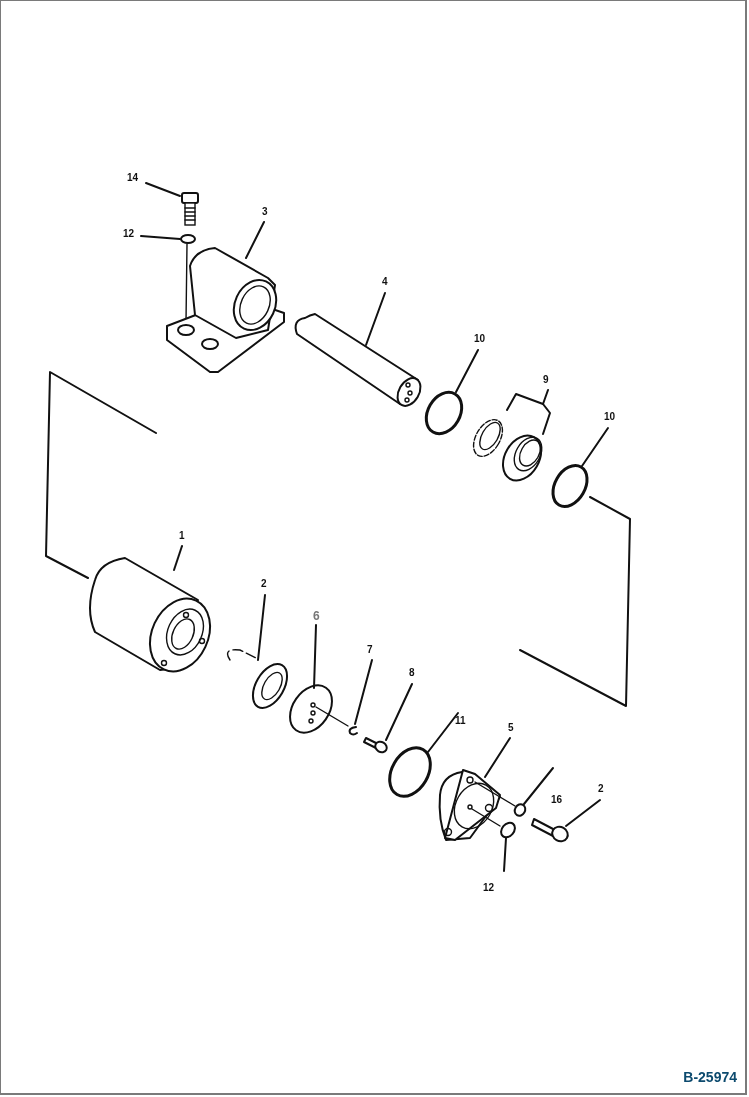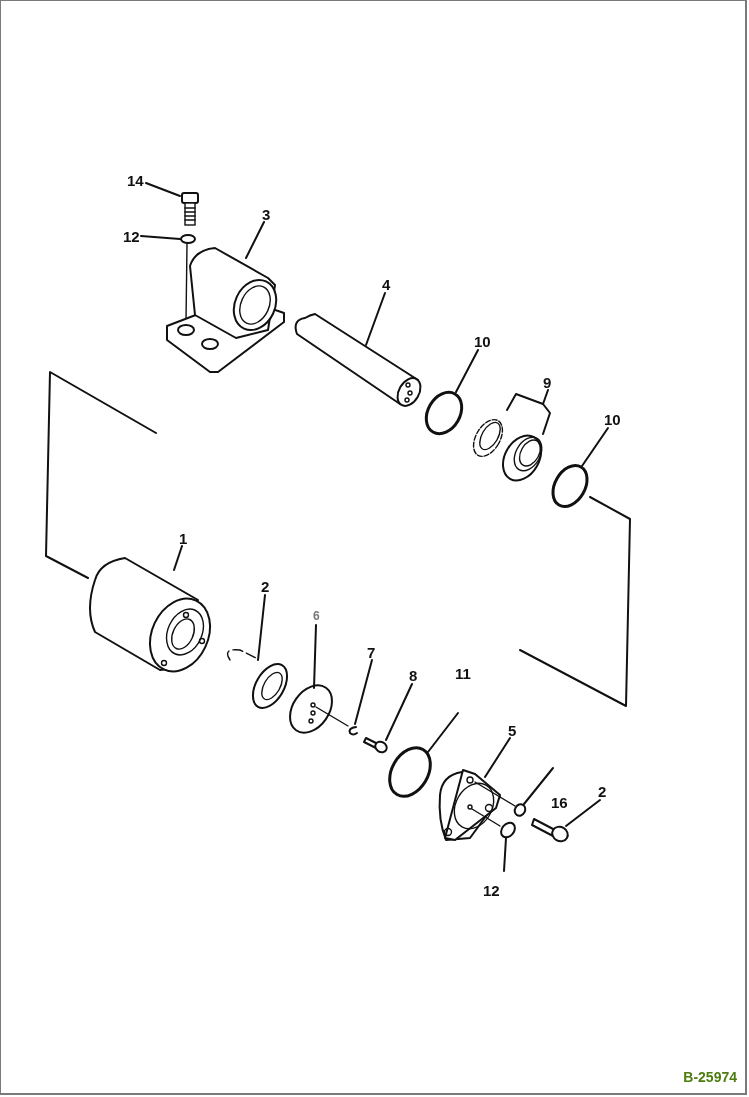--- a/index.html
+++ b/index.html
@@ -9,26 +9,26 @@
     border-top: 1px solid #7a7a7a; border-left: 1px solid #7a7a7a;
     border-right: 2px solid #7a7a7a; border-bottom: 2px solid #7a7a7a;
     box-sizing: border-box; background: #fff;
   }
   svg.diagram { position: absolute; left: 0; top: 0; }
   .ln { stroke: #111; stroke-width: 2; fill: none; stroke-linecap: round; stroke-linejoin: round; }
   .thin { stroke: #111; stroke-width: 1.4; fill: none; stroke-linecap: round; }
   .fillw { fill: #fff; }
   .lbl {
     position: absolute; font-family: "Liberation Sans", sans-serif; font-weight: bold;
-    font-size: 15px; color: #111; line-height: 1; white-space: nowrap;
+    font-size: 10px; color: #111; line-height: 1; white-space: nowrap;
   }
   .lbl.faint { color: #777; font-size: 12px; }
   .ref {
     position: absolute; right: 12px; bottom: 12px;
-    font-family: "Liberation Sans", sans-serif; font-weight: bold; font-size: 14px; color: #4d7c0f;
+    font-family: "Liberation Sans", sans-serif; font-weight: bold; font-size: 14px; color: #0c4a6e;
   }
 </style>
 </head>
 <body>
 
 <div class="frame"></div>
 
 <svg class="diagram" width="749" height="1097" viewBox="0 0 749 1097">
 
   <g>
@@ -175,19 +175,19 @@
 <div class="lbl" style="left:262px;top:207px">3</div>
 <div class="lbl" style="left:382px;top:277px">4</div>
 <div class="lbl" style="left:474px;top:334px">10</div>
 <div class="lbl" style="left:543px;top:375px">9</div>
 <div class="lbl" style="left:604px;top:412px">10</div>
 <div class="lbl" style="left:179px;top:531px">1</div>
 <div class="lbl" style="left:261px;top:579px">2</div>
 <div class="lbl faint" style="left:313px;top:610px">6</div>
 <div class="lbl" style="left:367px;top:645px">7</div>
 <div class="lbl" style="left:409px;top:668px">8</div>
-<div class="lbl" style="left:455px;top:666px">11</div>
+<div class="lbl" style="left:455px;top:716px">11</div>
 <div class="lbl" style="left:508px;top:723px">5</div>
 <div class="lbl" style="left:551px;top:795px">16</div>
 <div class="lbl" style="left:598px;top:784px">2</div>
 <div class="lbl" style="left:483px;top:883px">12</div>
 
 <div class="ref">B-25974</div>
 
 </body></html>

